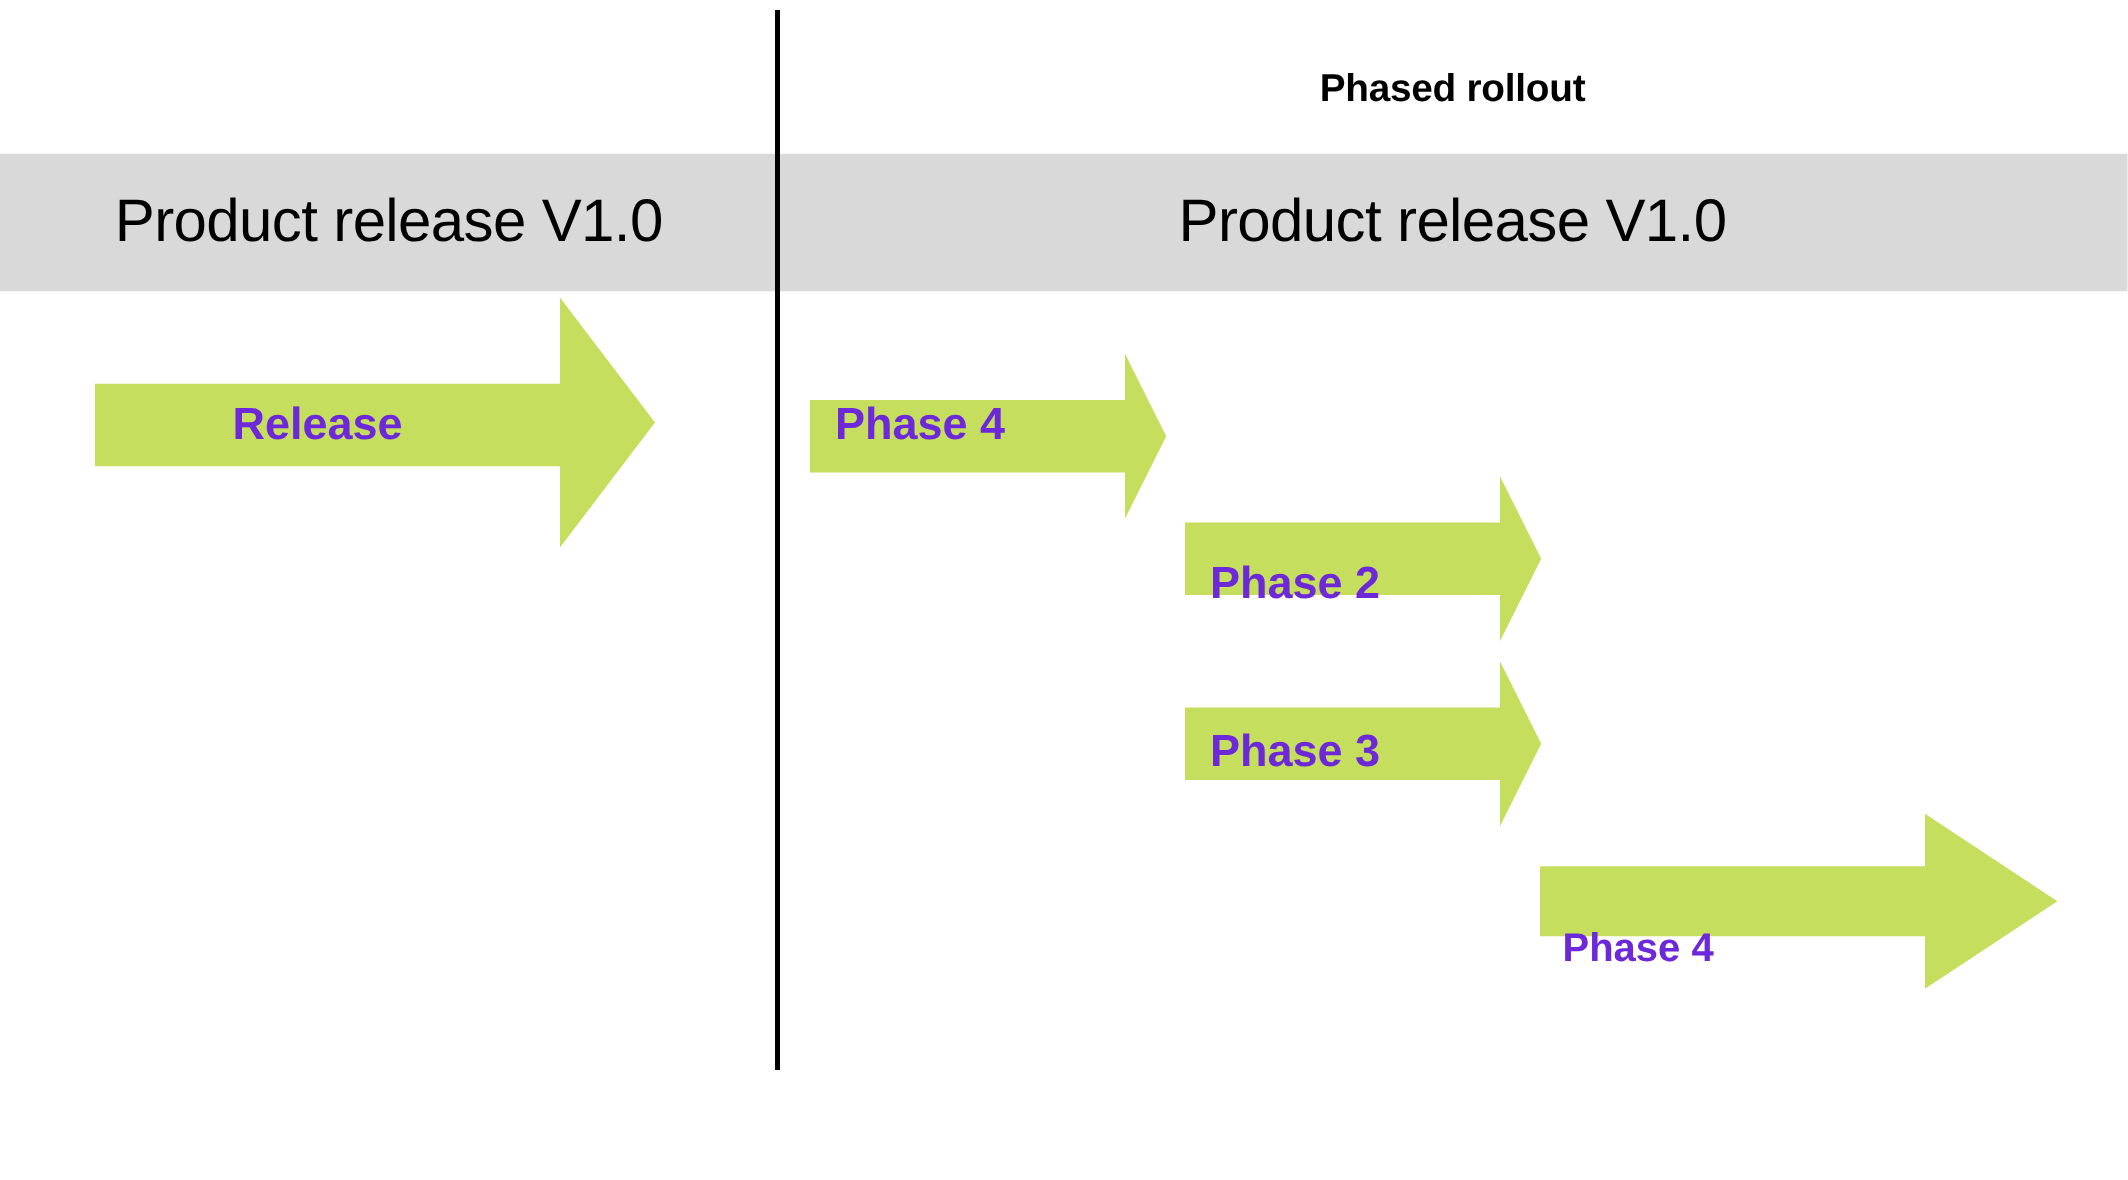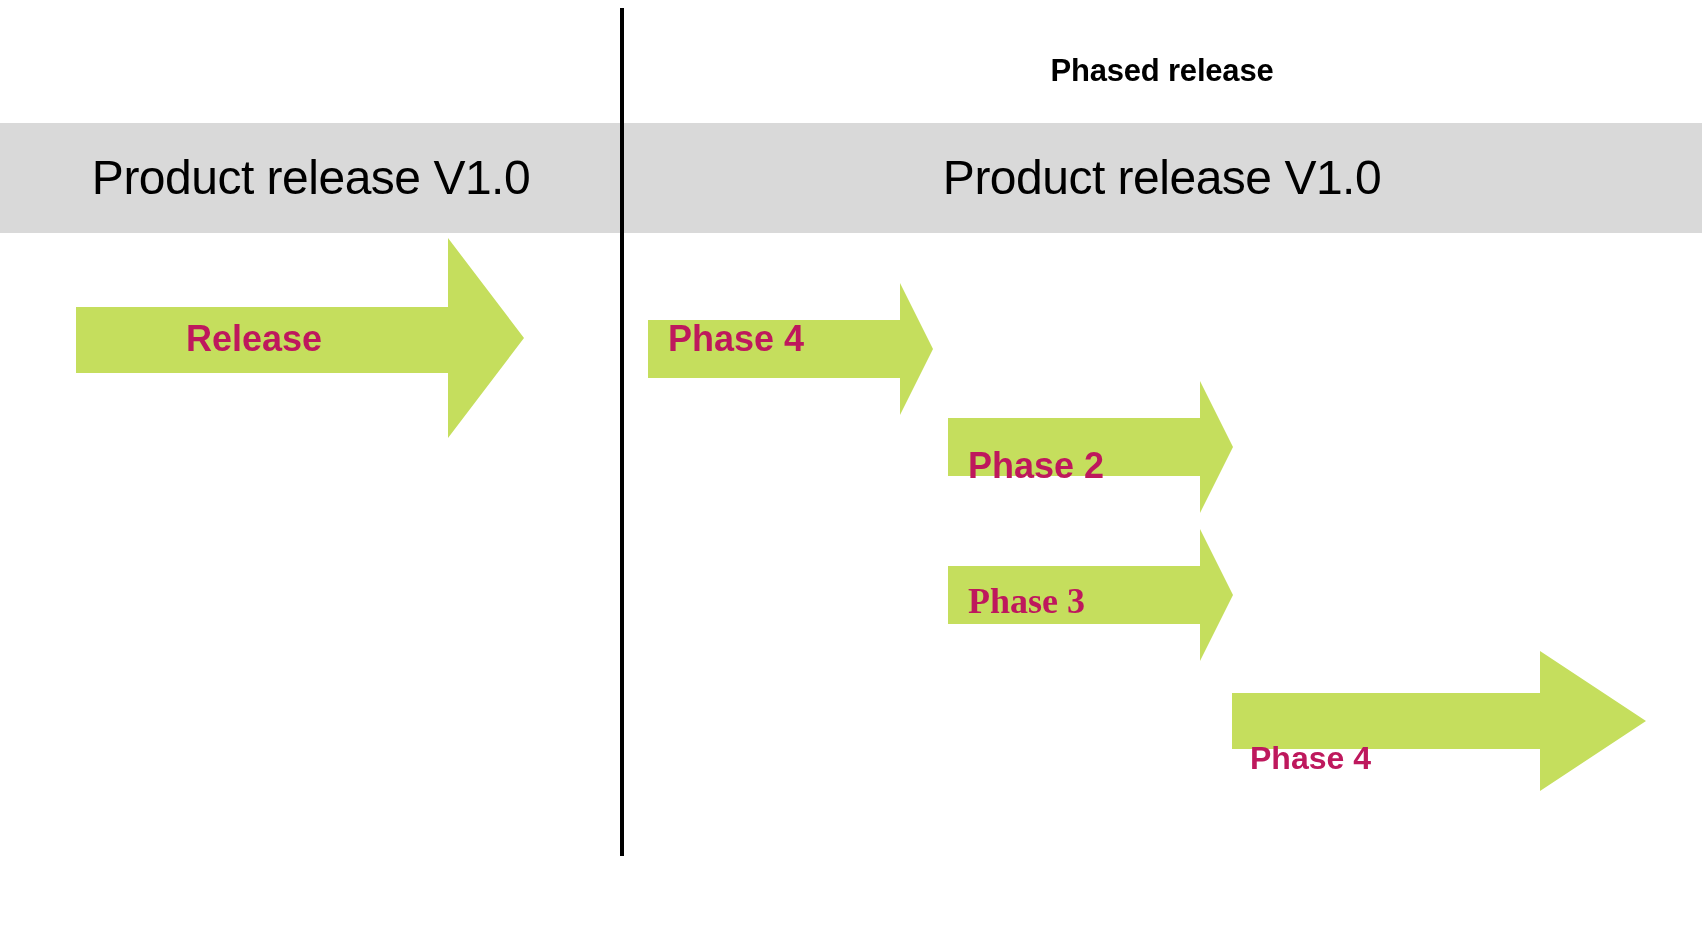--- a/index.html
+++ b/index.html
@@ -72,46 +72,46 @@
     position: absolute;
   }
   .arrow svg {
     display: block;
     width: 100%;
     height: 100%;
   }
   .arrow-label {
     position: absolute;
     font-weight: bold;
-    color: #be185d;
+    color: #6d28d9;
     white-space: nowrap;
     text-align: center;
   }
 
   #arrow-release  { left: 76px;   top: 238px; width: 448px; height: 200px; }
   #label-release  { left: 186px;  top: 318px; font-size: 36px; }
 
   #arrow-phase1   { left: 648px;  top: 283px; width: 285px; height: 132px; }
   #label-phase1   { left: 668px;  top: 318px; font-size: 36px; }
 
   #arrow-phase2   { left: 948px;  top: 381px; width: 285px; height: 132px; }
   #label-phase2   { left: 968px;  top: 433px; font-size: 36px; margin-top: 12px; }
 
   #arrow-phase3   { left: 948px;  top: 529px; width: 285px; height: 132px; }
-  #label-phase3   { left: 968px;  top: 580px; font-size: 36px; font-family: Liberation Serif, serif; }
+  #label-phase3   { left: 968px;  top: 580px; font-size: 36px; }
 
   #arrow-phase4   { left: 1232px; top: 651px; width: 414px; height: 140px; }
   #label-phase4   { left: 1250px; top: 700px; font-size: 32px; margin-top: 40px; }
 </style>
 </head>
 <body>
 
 <div id="canvas">
 
-  <div class="col-title" id="title-right">Phased release</div>
+  <div class="col-title" id="title-right">Phased rollout</div>
 
   <div id="release-band">
     <div class="band-label" id="band-label-left">Product release V1.0</div>
     <div class="band-label" id="band-label-right">Product release V1.0</div>
   </div>
 
   <div id="divider"></div>
 
   <div class="arrow" id="arrow-release">
     <svg viewBox="0 0 448 200" preserveAspectRatio="none">

